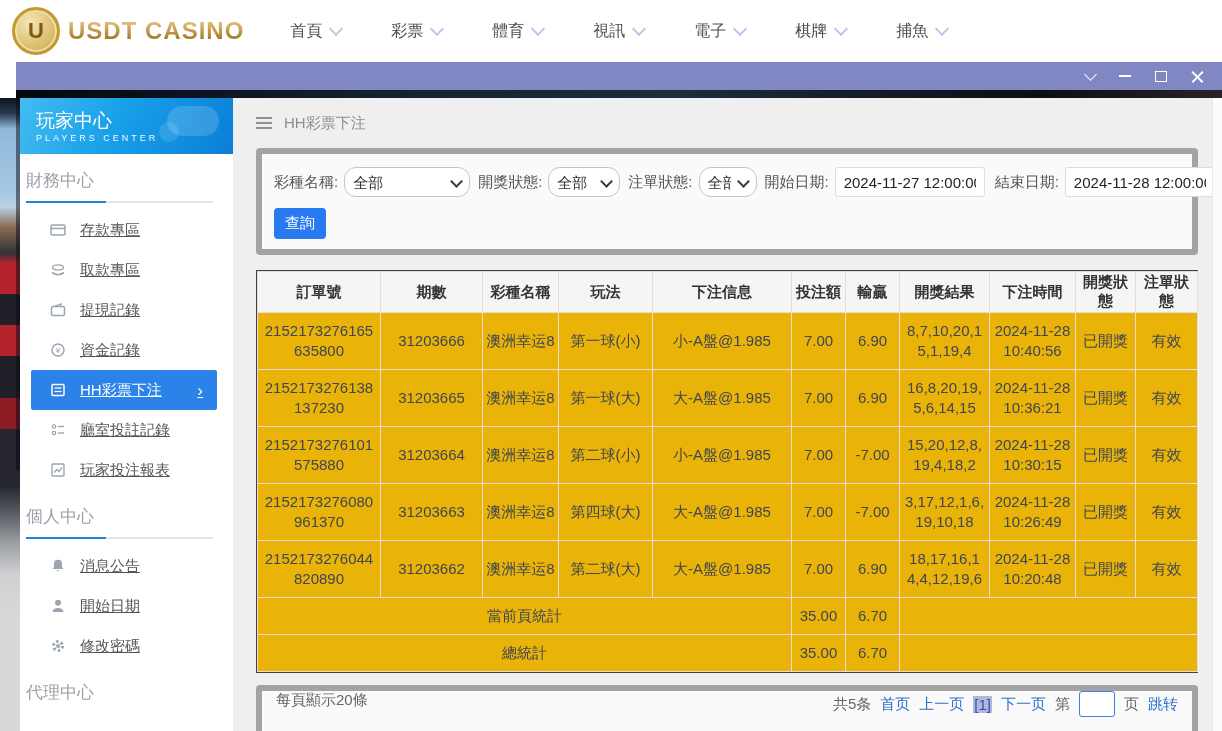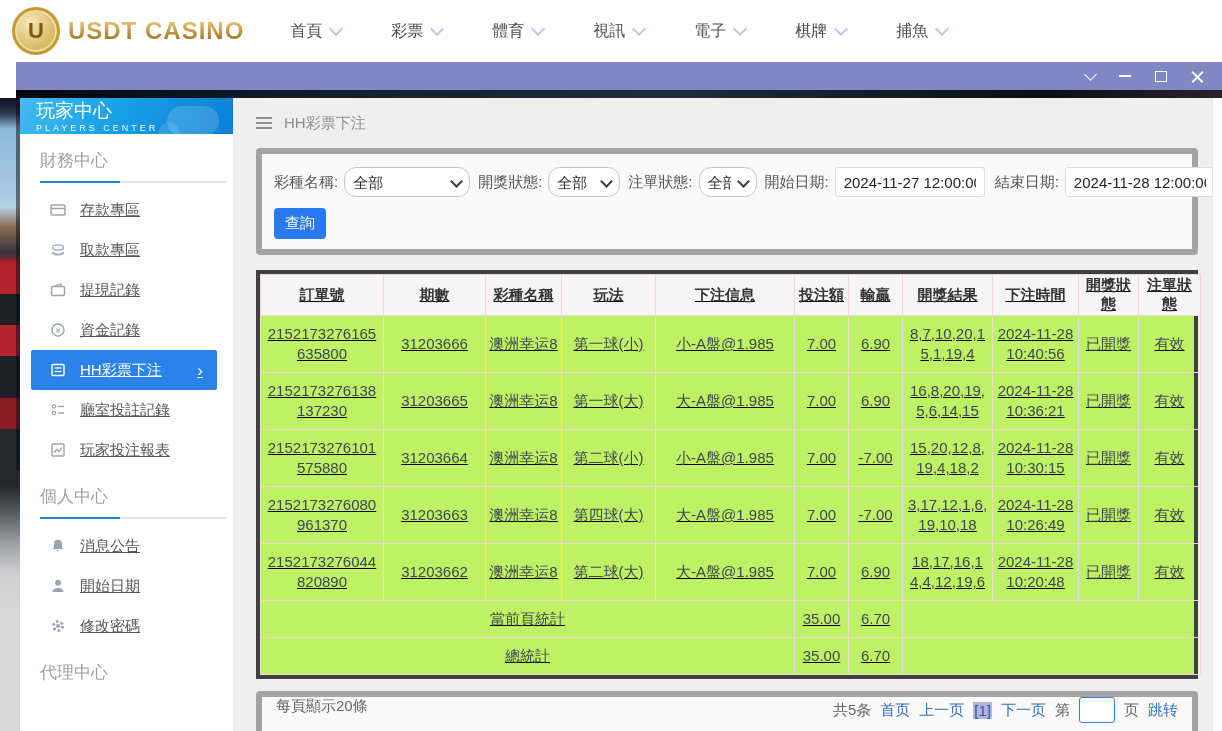--- a/index.html
+++ b/index.html
@@ -31,27 +31,27 @@
        background:linear-gradient(90deg,#05070d,#14222f 30%,#1d2d3c 55%,#0b0e15 85%,#2a2228);}
   
   .leftphoto{position:absolute;left:0;top:98px;width:20px;height:517px;
        background:linear-gradient(180deg,#0c1422 0%,#2a3a4e 3%,#8fb9da 6%,#a6c8e2 18%,#b8d2e6 21%,#8a6a52 25%,#32323a 30%,
        #b5242c 32%,#b5242c 38%,#202028 38%,#202028 44%,#b5242c 44%,#b5242c 50%,#202028 50%,#202028 58%,
        #8c1b24 58%,#8c1b24 64%,#26262e 64%,#26262e 75%,#555a60 80%,#9b9ea2 86%,#cfd0d2 92%,#d8d8d8 100%);}
   .leftphoto::after{content:'';position:absolute;right:0;top:0;width:4px;height:72%;background:rgba(5,10,20,.5);}
   .leftgray{position:absolute;left:0;top:615px;width:20px;height:116px;background:#d8d8d8;}
   
   .sidebar{position:absolute;left:20px;top:98px;width:213px;height:633px;background:#fff;overflow:hidden;}
-  .sb-head{height:36px;background:linear-gradient(115deg,#43bcf2 0%,#18a0e8 45%,#0b7ed6 100%);
+  .sb-head{height:56px;background:linear-gradient(115deg,#43bcf2 0%,#18a0e8 45%,#0b7ed6 100%);
        position:relative;overflow:hidden;color:#fff;display:flex;flex-direction:column;justify-content:center;padding-left:16px;}
   .sb-head::before{content:'';position:absolute;right:14px;top:8px;width:52px;height:30px;border-radius:16px;background:rgba(255,255,255,.16);}
   .sb-head::after{content:'';position:absolute;right:54px;top:24px;width:20px;height:20px;border-radius:50%;background:rgba(255,255,255,.13);}
   .sb-title{font-size:19px;line-height:21px;}
   .sb-sub{font-size:9px;letter-spacing:3px;margin-top:2px;opacity:.95;}
-  .sec-head{padding:15px 16px 7px 20px;}
+  .sec-head{padding:15px 16px 7px 6px;}
   .sec-title{font-size:17px;color:#9aa1a8;margin-bottom:9px;}
   .sec-underline{height:2px;background:#e3e6e9;position:relative;width:187px;}
   .sec-underline::before{content:'';position:absolute;left:0;top:0;height:2px;width:80px;background:#1b86dc;}
   .menu-item{height:40px;display:flex;align-items:center;margin:0 16px 0 11px;padding-left:19px;color:#555;
        font-size:15px;border-radius:2px;cursor:pointer;text-decoration:underline;}
   .mi-icon{width:18px;height:16px;color:#9aa5b1;margin-right:12px;display:inline-flex;align-items:center;}
   .mi-icon svg{width:16px;height:16px;}
   .menu-item.active{background:#2b82e9;color:#fff;}
   .menu-item.active .mi-icon{color:#fff;}
   .mi-arrow{margin-left:auto;margin-right:14px;font-size:17px;line-height:1;}
@@ -64,21 +64,21 @@
   .filter-panel{padding:13px 10px 10px 12px;}
   .filter-row{display:flex;align-items:center;font-size:15px;color:#555;flex-wrap:nowrap;}
   .flabel{margin-right:6px;white-space:nowrap;}
   .sel{position:relative;background:#fff;border:1px solid #c6c6c6;border-radius:12px;height:30px;display:flex;align-items:center;margin-right:8px;box-sizing:border-box;}
   .sel select{appearance:none;-webkit-appearance:none;border:0;background:transparent;font-size:15px;padding:0 24px 0 8px;height:28px;color:#333;outline:none;}
   .sel::after{content:'';position:absolute;right:8px;top:9px;width:7px;height:7px;border-right:2px solid #3a3a3a;border-bottom:2px solid #3a3a3a;transform:rotate(45deg);pointer-events:none;}
   .sel.w1 select{width:124px;} .sel.w2 select{width:70px;} .sel.w3 select{width:56px;}
   .dinput{height:30px;border:1px solid #ddd;border-radius:3px;background:#fff;font-size:15px;padding:0 8px;width:150px;color:#222;margin-right:10px;box-sizing:border-box;outline:none;}
   .btn{margin-top:11px;width:52px;height:31px;background:#2979f1;color:#fff;border:none;border-radius:4px;font-size:15px;cursor:pointer;}
   
-  .tablewrap{margin:15px 0 0 23px;width:942px;background:#bef264;border:4px solid #404040;box-sizing:border-box;text-decoration:underline;}
+  .tablewrap{margin:15px 0 0 23px;width:942px;background:#eab308;border:1px solid #404040;box-sizing:border-box;}
   table{border-collapse:collapse;table-layout:fixed;width:940px;font-size:15px;color:#3f4654;}
   th{background:#f5f5f6;font-weight:bold;color:#333;height:40px;border:1px solid #f0d8d8;padding:0 1px;}
   td{border:1px solid #f0d8d8;text-align:center;padding:4px 3px;line-height:1.35;}
   tbody tr{height:57px;}
   tr.summary{height:37px;}
   td.c0,td.c7{word-break:break-all;}
   
   .pager-panel{margin-top:12px;height:56px;display:flex;align-items:flex-start;justify-content:space-between;padding:0 14px;font-size:15px;color:#666;}
   .pager-right{display:flex;align-items:center;gap:9px;}
   .plink{color:#2e6ecb;cursor:pointer;}

